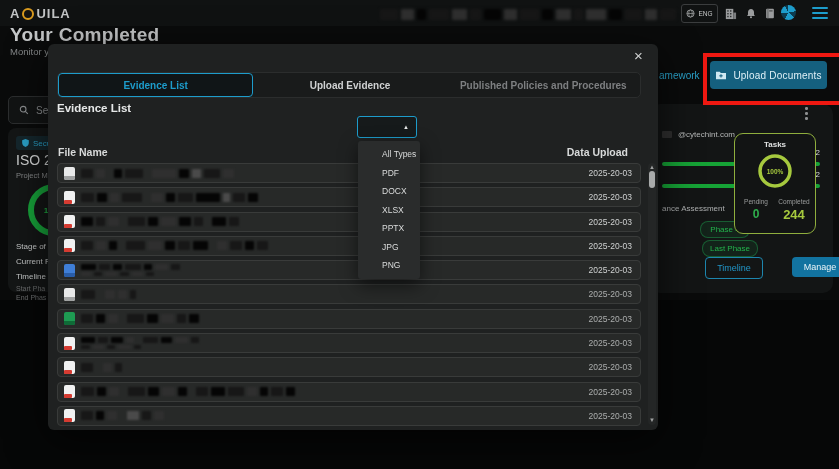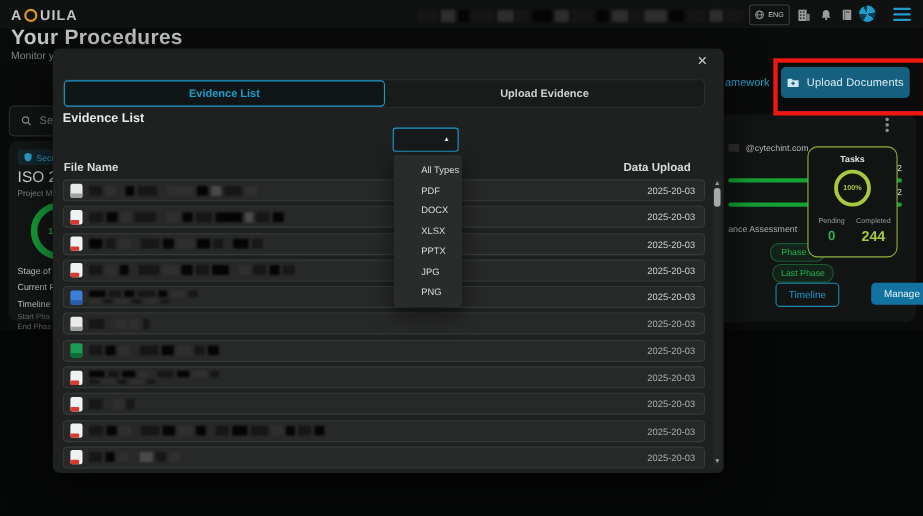--- a/index.html
+++ b/index.html
@@ -86,21 +86,21 @@
   .m-search{position:absolute;left:9px;top:72px;width:290px;height:23px;background:#202222;
     border:1px solid #3c3e3e;border-radius:4px;display:flex;align-items:center;gap:7px;padding:0 8px;box-sizing:border-box;}
   .m-search input{background:transparent;border:none;outline:none;color:#c6c8c8;font-size:9.5px;
     font-family:inherit;width:230px;}
   .m-search input::placeholder{color:#97999b;}
   .m-select{position:absolute;left:309px;top:72px;width:60px;height:22px;background:#161a1b;
     border:1.5px solid #1d9ccb;border-radius:3px;display:flex;align-items:center;justify-content:flex-end;
     padding-right:7px;box-sizing:border-box;font-size:7px;color:#e6e8e8;}
   .m-menu{position:absolute;left:310px;top:97px;width:62px;background:#2a2c2c;border-radius:3px;
     box-shadow:0 6px 18px rgba(0,0,0,.55);z-index:12;padding:4px 0;}
-  .m-menu .opt{height:18.5px;line-height:18.5px;padding-left:10px;font-size:8.5px;color:#dadcdc;margin-left:15px;}
+  .m-menu .opt{height:18.5px;line-height:18.5px;padding-left:24px;font-size:8.5px;color:#dadcdc;}
   .col-head{position:absolute;top:102px;font-size:10.5px;font-weight:bold;color:#d8dada;}
   .file-list{position:absolute;left:9px;top:119px;width:584px;}
   .file-row{height:20px;margin-bottom:4.3px;background:#272928;border:1px solid #393b3a;
     border-radius:4px;display:flex;align-items:center;gap:6px;padding:0 8px 0 6px;box-sizing:border-box;}
   .fname{flex:1;display:flex;flex-direction:column;justify-content:center;gap:2px;}
   .rline{display:flex;align-items:center;filter:blur(1.1px);}
   .rb{display:inline-block;border-radius:1px;margin-right:3px;}
   .fdate{margin-left:auto;font-size:8.5px;color:#cfd1d1;flex:none;}
   .file-row.dim .fdate{filter:blur(.6px);opacity:.78;}
   .ficon{width:11px;height:13px;border-radius:2px;position:relative;flex:none;}
@@ -181,21 +181,21 @@
     </div>
     <div class="orb"></div>
     <div class="burger">
         <div></div>
         <div></div>
         <div></div>
       </div>
   </div>
 
   <div class="page-upper"></div>
-  <div class="page-title">Your Procedures</div>
+  <div class="page-title">Your Completed</div>
   <div class="page-sub">Monitor y</div>
 
   <div class="left-search">
     <svg width="10" height="10" viewBox="0 0 12 12">
       <circle cx="5" cy="5" r="3.4" fill="none" stroke="#8c8e90" stroke-width="1.3"></circle>
       <line x1="7.6" y1="7.6" x2="10.6" y2="10.6" stroke="#8c8e90" stroke-width="1.3"></line>
     </svg>
     <span>Sea</span>
   </div>
 
@@ -268,20 +268,21 @@
     <span>Upload Documents</span>
   </div>
   <div class="red-annot"></div>
 
   <div class="modal">
     <div class="m-close">×</div>
 
     <div class="tabbar">
       <div class="tab active">Evidence List</div>
       <div class="tab t2">Upload Evidence</div>
+      <div class="tab t3">Published Policies and Procedures</div>
     </div>
 
     <div class="m-section">Evidence List</div>
 
 
     <div class="m-select">
       <span></span>
       <span style="font-size:6px;color:#e6e8e8;">▲</span>
     </div>
 

